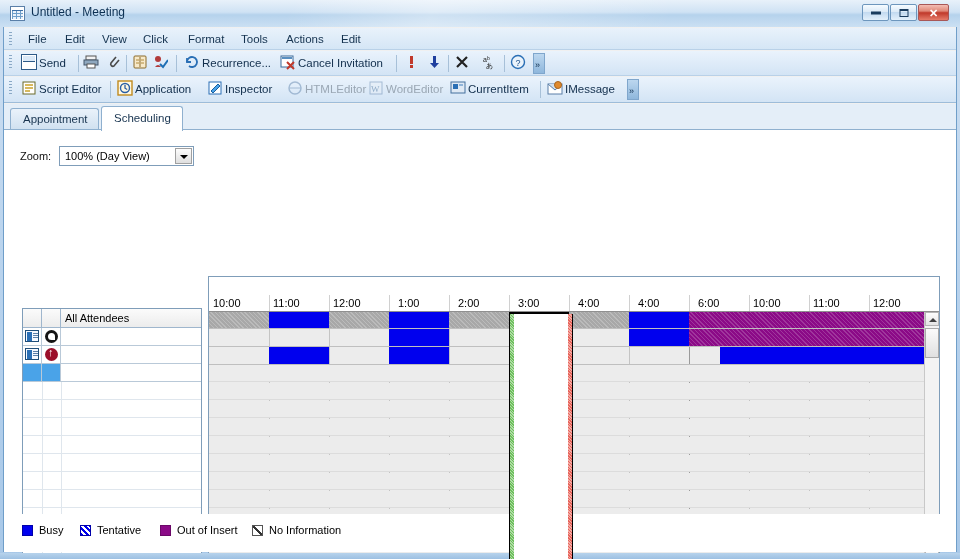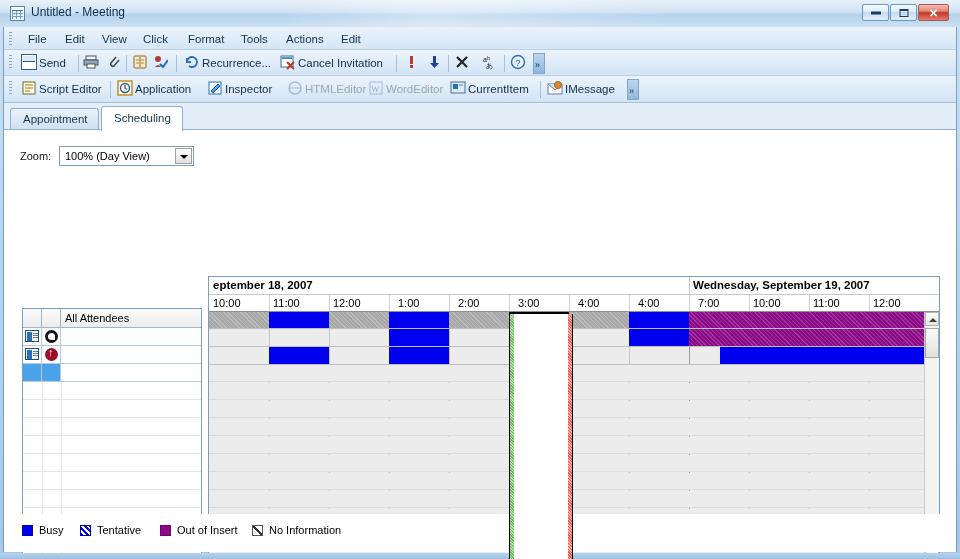--- a/index.html
+++ b/index.html
@@ -514,44 +514,39 @@
       <div class="att-blankrow" style="top:163px"></div>
       <div class="att-blankrow" style="top:181px"></div>
       <div class="att-blankrow" style="top:199px"></div>
       <div class="att-blankrow" style="top:217px"></div>
       <div class="att-blankrow" style="top:235px"></div>
       <div id="att-vsep1"></div>
       <div id="att-vsep2"></div>
     </div>
 
     <div id="fb">
-      <div id="fb-daybar">
-        <span class="day-label" style="left:4px">eptember 18, 2007</span>
-        <span id="daysep"></span>
-        <span class="day-label" style="left:484px">Wednesday, September 19, 2007</span>
-      </div>
 
       <div id="fb-hourbar">
         <span class="hour-label" style="left:4px">10:00</span>
         <span class="hour-tick" style="left:60px"></span>
         <span class="hour-label" style="left:64px">11:00</span>
         <span class="hour-tick" style="left:120px"></span>
         <span class="hour-label" style="left:124px">12:00</span>
         <span class="hour-tick" style="left:180px"></span>
         <span class="hour-label" style="left:189px">1:00</span>
         <span class="hour-tick" style="left:240px"></span>
         <span class="hour-label" style="left:249px">2:00</span>
         <span class="hour-tick" style="left:300px"></span>
         <span class="hour-label" style="left:309px">3:00</span>
         <span class="hour-tick" style="left:360px"></span>
         <span class="hour-label" style="left:369px">4:00</span>
         <span class="hour-tick" style="left:420px"></span>
         <span class="hour-label" style="left:429px">4:00</span>
         <span class="hour-tick" style="left:480px"></span>
-        <span class="hour-label" style="left:489px">7:00</span>
+        <span class="hour-label" style="left:489px">6:00</span>
         <span class="hour-tick" style="left:540px"></span>
         <span class="hour-label" style="left:544px">10:00</span>
         <span class="hour-tick" style="left:600px"></span>
         <span class="hour-label" style="left:604px">11:00</span>
         <span class="hour-tick" style="left:660px"></span>
         <span class="hour-label" style="left:664px">12:00</span>
       </div>
 
       <div id="fb-body">
         <div class="fb-colline" style="left:60px"></div>

